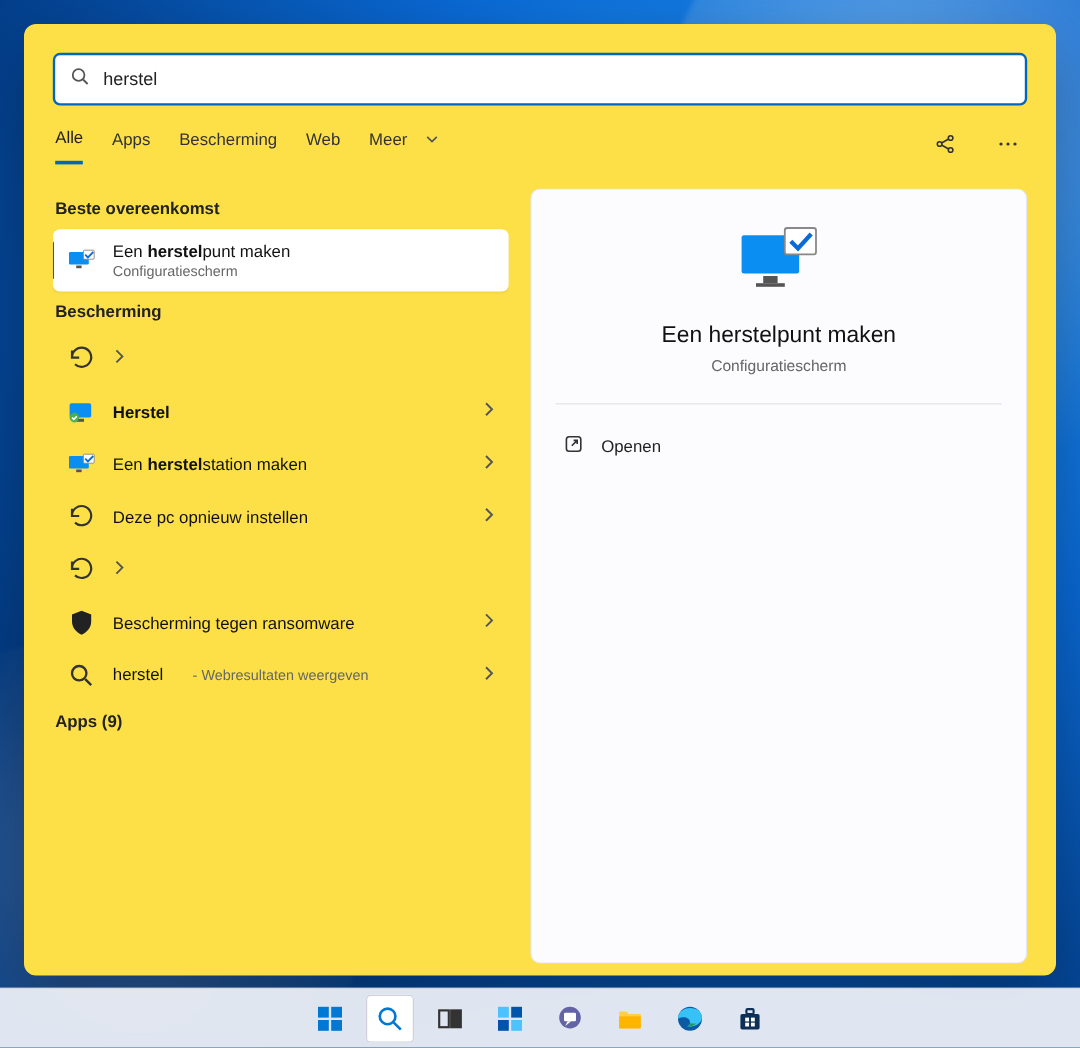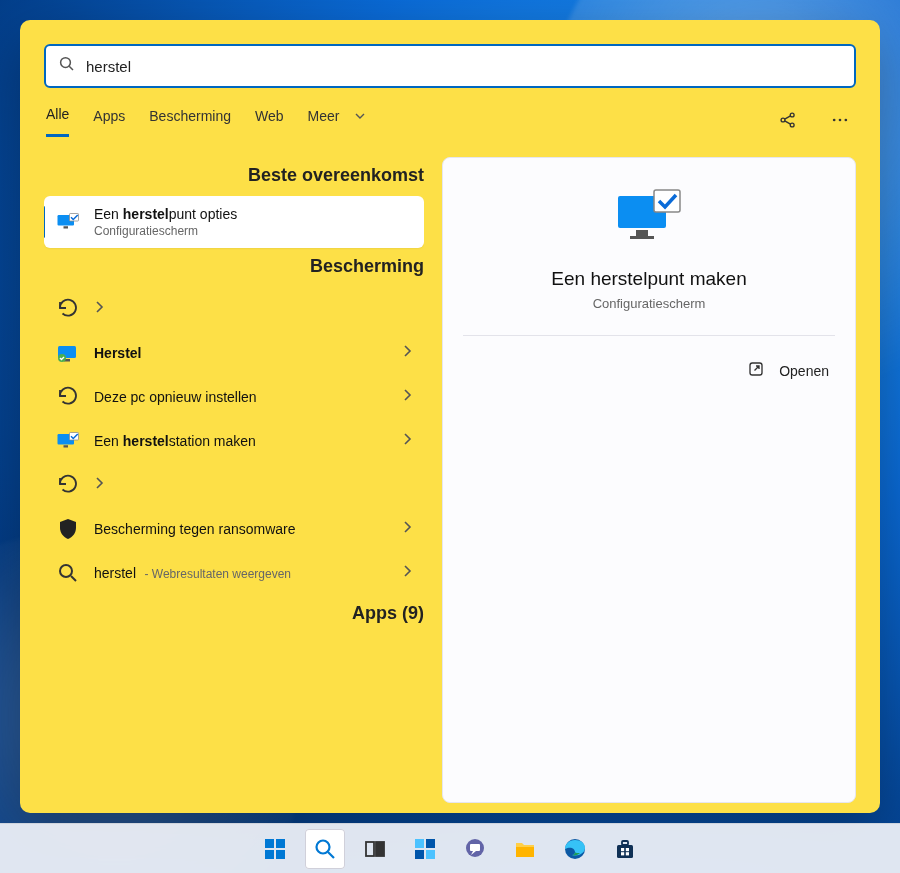--- a/index.html
+++ b/index.html
@@ -53,52 +53,52 @@
   .left-col { flex: 0 0 380px; overflow-y: auto; }
   .right-col {
     flex: 1;
     background: #fcfcfe;
     border: 1px solid #e6e6ee;
     border-radius: 8px;
     padding: 28px 20px 20px 20px;
     display: flex; flex-direction: column; align-items: stretch;
   }
 
-  .section-header { font-size: 18px; font-weight: 600; color: #222; margin: 8px 0 10px 2px; text-align: right; }
+  .section-header { font-size: 14px; font-weight: 600; color: #222; margin: 8px 0 10px 2px; }
 
   .result-item {
     display: flex; align-items: center;
     padding: 10px 12px; border-radius: 6px; gap: 14px;
     cursor: pointer; position: relative;
   }
   .result-item.selected {
     background: #ffffff;
     box-shadow: 0 1px 2px rgba(0,0,0,0.06);
   }
   .result-item.selected::before {
     content:""; position:absolute; left:-2px; top:10px; bottom:10px;
     width:3px; background:#0067c0; border-radius:3px;
   }
   .result-icon { width: 24px; height: 24px; display:flex; align-items:center; justify-content:center; color:#333; }
   .result-text { flex: 1; min-width: 0; }
   .result-title { font-size: 14px; color: #111; }
   .result-title .hl { font-weight: 600; }
   .result-sub { font-size: 12px; color: #666; margin-top: 2px; }
-  .result-sub.inline { display:inline; margin-left:4px; }
+  .result-sub.inline { display:inline; margin-left:20px; }
   .chevron { color:#555; }
 
   .preview-center { display:flex; flex-direction: column; align-items:center; }
   .preview-icon { width: 70px; height: 60px; }
   .preview-title { margin-top: 18px; font-size: 19px; color:#111; text-align:center; }
   .preview-sub { margin-top: 6px; font-size: 13px; color:#666; text-align:center; }
   .preview-divider { border:none; border-top:1px solid #e3e3ea; margin: 24px 0 14px 0; }
   .preview-action {
     display:flex; align-items:center; gap:14px;
     padding: 10px 6px; cursor:pointer; border-radius:6px;
-    font-size:14px; color:#222;justify-content:flex-end;
+    font-size:14px; color:#222;
   }
 
   
   .taskbar {
     position: absolute; bottom: 0; left: 0; right: 0; height: 50px;
     background: rgba(242,244,250,0.92);
     border-top: 1px solid rgba(0,0,0,0.08);
     display:flex; align-items:center; justify-content:center; gap: 10px;
   }
   .tb-item {
@@ -169,21 +169,21 @@
         <span class="result-icon">
           <svg viewBox="0 0 32 28">
             <rect x="2" y="4" width="22" height="14" rx="1.5" fill="#0b8ef2"></rect>
             <rect x="10" y="19" width="6" height="3" fill="#555"></rect>
             <rect x="18" y="2" width="12" height="10" rx="1" fill="#fff" stroke="#888"></rect>
             <path d="M20 7 L23 10 L29 4" fill="none" stroke="#0a6bd8" stroke-width="2"></path>
           </svg>
         </span>
         <div class="result-text">
           <div class="result-title">
-            <span>Een </span><span class="hl">herstel</span><span>punt opties</span>
+            <span>Een </span><span class="hl">herstel</span><span>punt maken</span>
           </div>
           <div class="result-sub">Configuratiescherm</div>
         </div>
       </div>
 
       <div class="section-header">Bescherming</div>
 
       <div id="settings-list">
           <div class="result-item">
             <span class="result-icon">
@@ -207,43 +207,43 @@
             </span>
             <div class="result-text">
               <div class="result-title"><span class="hl">Herstel</span></div>
             </div>
             <span class="chevron"><svg width="10" height="14" viewBox="0 0 10 14">
                 <path d="M3 2 L8 7 L3 12" fill="none" stroke="#555" stroke-width="1.6"></path>
               </svg></span>
           </div>
           <div class="result-item">
             <span class="result-icon">
-              <svg viewBox="0 0 24 24" fill="none" stroke="#333" stroke-width="1.8">
-                <path d="M4 5v6h6"></path>
-                <path d="M4 11a8 8 0 1 1 2.5 5.5"></path>
-              </svg>
-            </span>
-            <div class="result-text">
-              <div class="result-title">Deze pc opnieuw instellen</div>
-            </div>
-            <span class="chevron"><svg width="10" height="14" viewBox="0 0 10 14">
-                <path d="M3 2 L8 7 L3 12" fill="none" stroke="#555" stroke-width="1.6"></path>
-              </svg></span>
-          </div>
-          <div class="result-item">
-            <span class="result-icon">
               <svg viewBox="0 0 32 28">
                 <rect x="2" y="4" width="22" height="14" rx="1.5" fill="#0b8ef2"></rect>
                 <rect x="10" y="19" width="6" height="3" fill="#555"></rect>
                 <rect x="18" y="2" width="12" height="10" rx="1" fill="#fff" stroke="#888"></rect>
                 <path d="M20 7 L23 10 L29 4" fill="none" stroke="#0a6bd8" stroke-width="2"></path>
               </svg>
             </span>
             <div class="result-text">
               <div class="result-title">Een <span class="hl">herstel</span>station maken</div>
+            </div>
+            <span class="chevron"><svg width="10" height="14" viewBox="0 0 10 14">
+                <path d="M3 2 L8 7 L3 12" fill="none" stroke="#555" stroke-width="1.6"></path>
+              </svg></span>
+          </div>
+          <div class="result-item">
+            <span class="result-icon">
+              <svg viewBox="0 0 24 24" fill="none" stroke="#333" stroke-width="1.8">
+                <path d="M4 5v6h6"></path>
+                <path d="M4 11a8 8 0 1 1 2.5 5.5"></path>
+              </svg>
+            </span>
+            <div class="result-text">
+              <div class="result-title">Deze pc opnieuw instellen</div>
             </div>
             <span class="chevron"><svg width="10" height="14" viewBox="0 0 10 14">
                 <path d="M3 2 L8 7 L3 12" fill="none" stroke="#555" stroke-width="1.6"></path>
               </svg></span>
           </div>
           <div class="result-item">
             <span class="result-icon">
               <svg viewBox="0 0 24 24" fill="none" stroke="#333" stroke-width="1.8">
                 <path d="M4 5v6h6"></path>
                 <path d="M4 11a8 8 0 1 1 2.5 5.5"></path>

